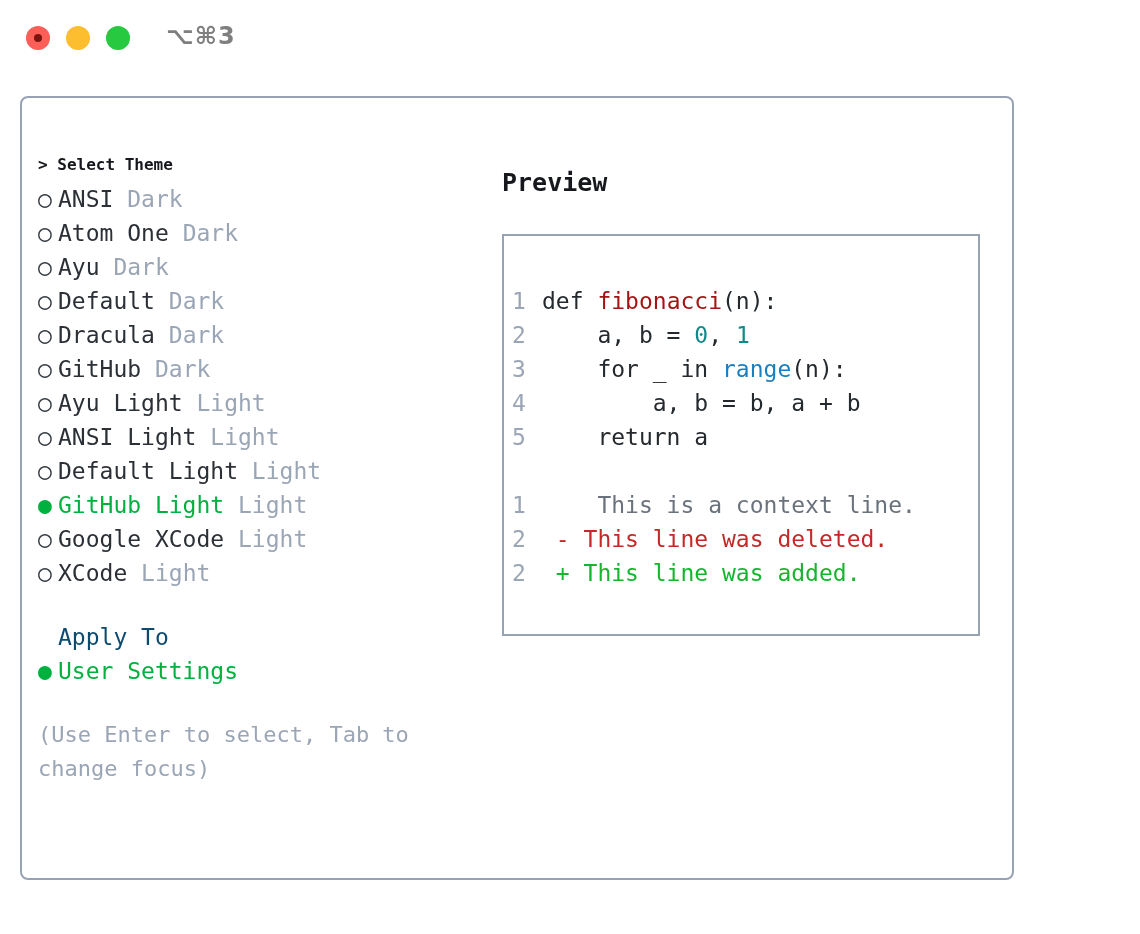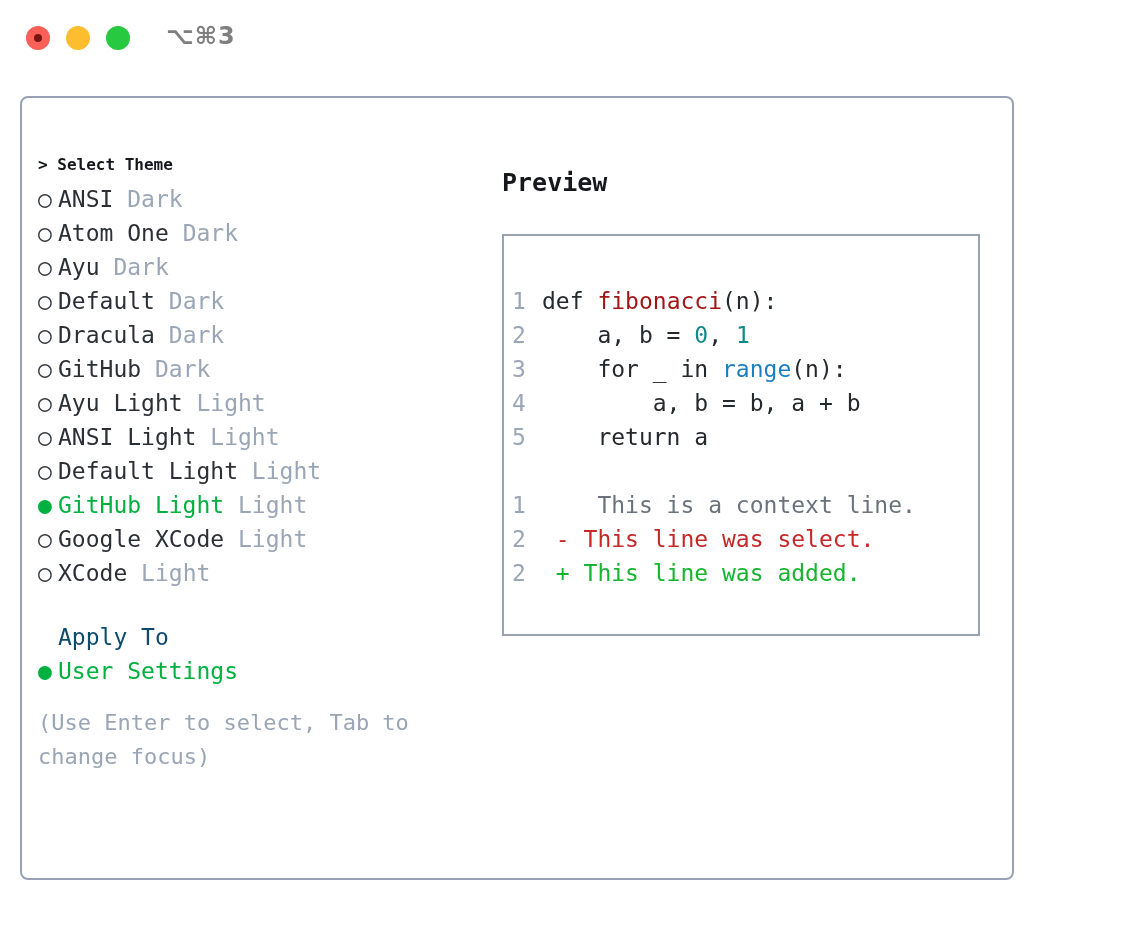--- a/index.html
+++ b/index.html
@@ -116,21 +116,21 @@
 
   .sub-heading {
     font-size: 23px;
     line-height: 34px;
     color: #0c4a6e;
     white-space: pre;
     padding-left: 20px;
   }
 
   #hint {
-    margin-top: 18px;
+    margin-top: 30px;
     font-size: 22px;
     line-height: 34px;
     color: #9aa5b5;
     width: 410px;
   }
 
   
   #right-pane {
     position: absolute;
     left: 480px;
@@ -227,20 +227,20 @@
         <div id="code-block">
             <div class="code-line"><span class="lineno">1</span><span>def <span class="tok-fn">fibonacci</span>(n):</span></div>
             <div class="code-line"><span class="lineno">2</span><span>    a, b = <span class="tok-num">0</span>, <span class="tok-num">1</span></span></div>
             <div class="code-line"><span class="lineno">3</span><span>    for _ in <span class="tok-call">range</span>(n):</span></div>
             <div class="code-line"><span class="lineno">4</span><span>        a, b = b, a + b</span></div>
             <div class="code-line"><span class="lineno">5</span><span>    return a</span></div>
           </div>
         <div class="code-blank"></div>
         <div id="diff-block">
             <div class="code-line"><span class="lineno">1</span><span class="diff-ctx">    This is a context line.</span></div>
-            <div class="code-line"><span class="lineno">2</span><span class="diff-del"> - This line was select.</span></div>
+            <div class="code-line"><span class="lineno">2</span><span class="diff-del"> - This line was deleted.</span></div>
             <div class="code-line"><span class="lineno">2</span><span class="diff-add"> + This line was added.</span></div>
           </div>
       </div>
     </div>
 
   </div>
 </div>
 
 </body></html>

